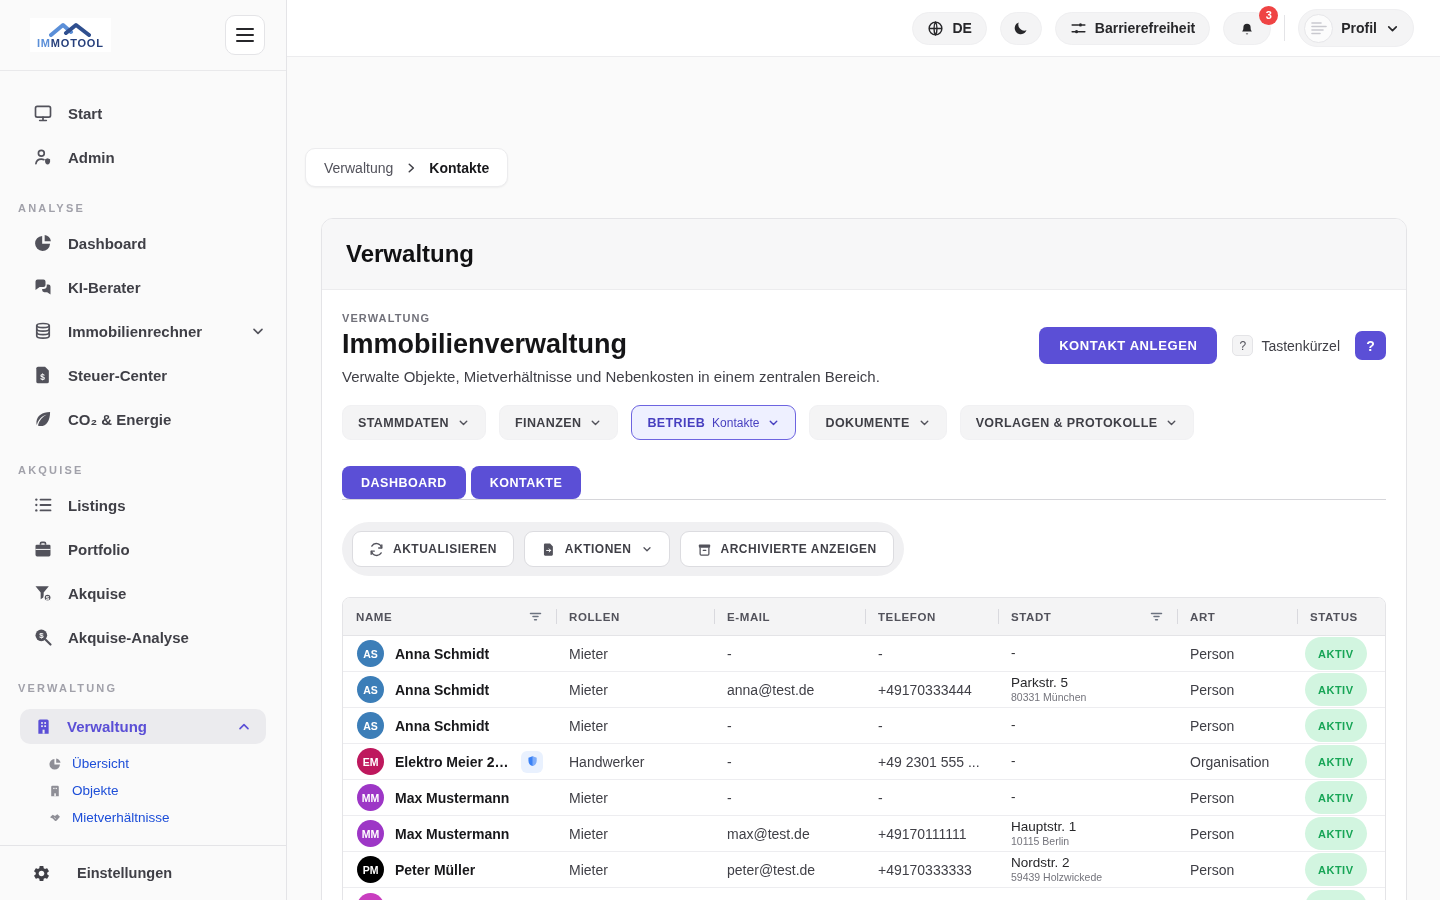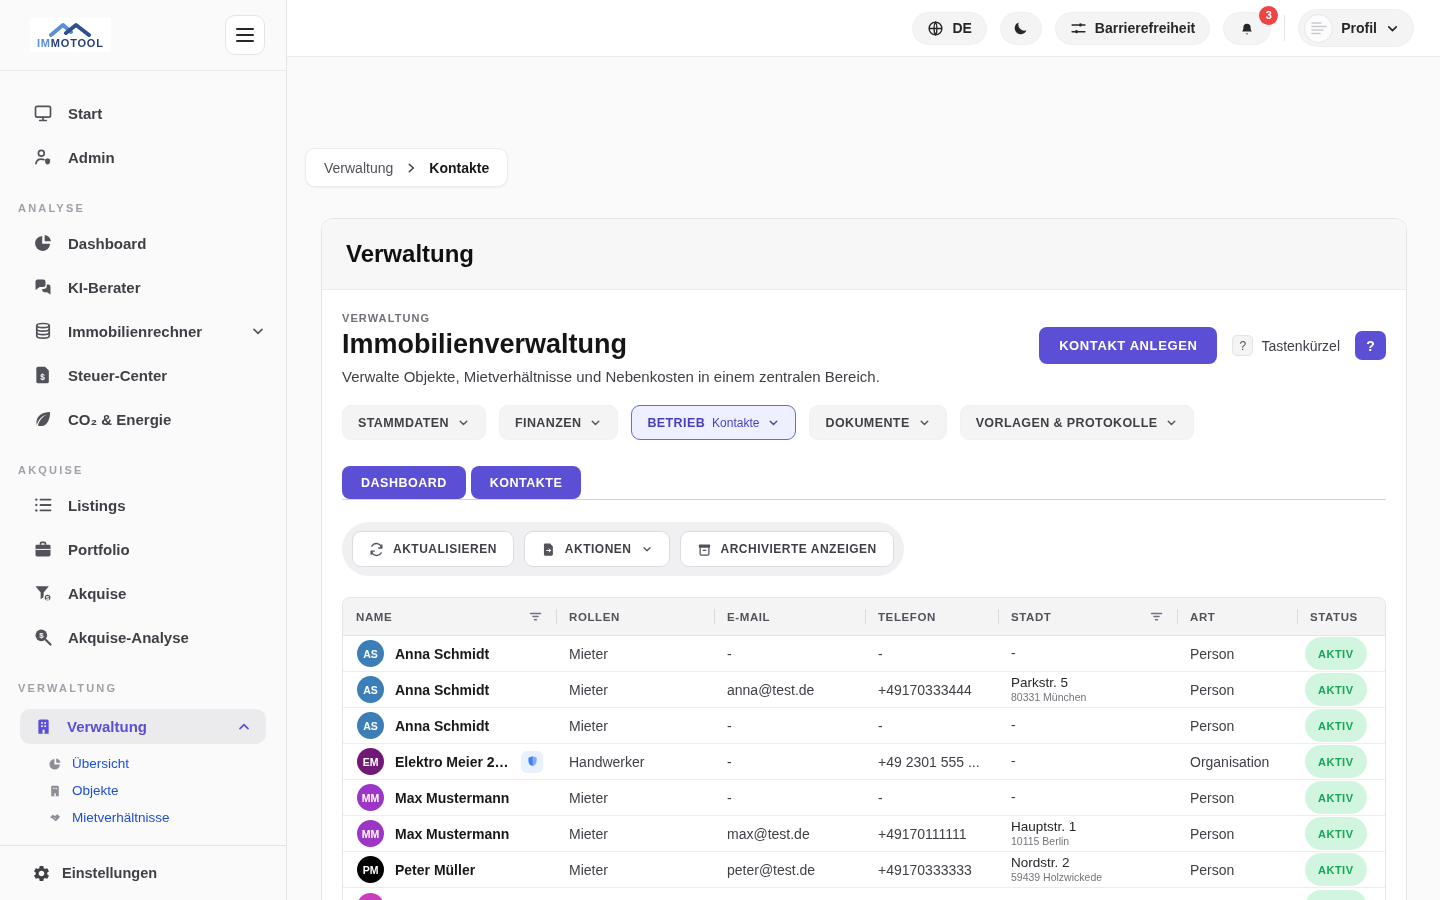--- a/index.html
+++ b/index.html
@@ -18,21 +18,21 @@
   .burger { width: 40px; height: 40px; background: #fff; border: 1px solid #e4e4e7; border-radius: 10px; display: flex; align-items: center; justify-content: center; cursor: pointer; }
   .sb-nav { flex: 1; display: flex; flex-direction: column; padding-top: 20px; overflow: hidden; }
   .sb-item { height: 44px; flex: none; display: flex; align-items: center; gap: 15px; padding: 0 20px 0 33px; font-size: 15px; font-weight: 600; color: #3f3f46; cursor: pointer; }
   .sb-item svg { color: #52525b; flex: none; }
   .sb-label { margin: 23px 0 7px; padding: 0 18px; font-size: 11px; font-weight: bold; letter-spacing: 2.2px; color: #a1a1aa; }
   .chev-right { margin-left: auto; color: #71717a; }
   .sb-active { margin: 8px 20px 6px; height: 35px; flex: none; background: #ebebee; border-radius: 10px; display: flex; align-items: center; gap: 14px; padding: 0 14px; font-size: 15px; font-weight: 600; color: var(--accent, #5b4fd6); cursor: pointer; }
   .sb-active svg { color: var(--accent, #5b4fd6); }
   .sb-sub { height: 27px; flex: none; display: flex; align-items: center; gap: 10px; padding-left: 48px; font-size: 13.5px; color: #1d4ed8; cursor: pointer; }
   .sb-sub svg { color: #8e8e96; flex: none; }
-  .sb-foot { margin-top: auto; border-top: 1px solid #e4e4e7; height: 55px; flex: none; display: flex; align-items: center; gap: 11px; padding: 0 20px 0 32px; font-size: 14.5px; font-weight: 600; color: #3f3f46; cursor: pointer; }
+  .sb-foot { margin-top: auto; border-top: 1px solid #e4e4e7; height: 55px; flex: none; display: flex; align-items: center; gap: 26px; padding: 0 20px 0 32px; font-size: 14.5px; font-weight: 600; color: #3f3f46; cursor: pointer; }
   .sb-foot svg { color: #3f3f46; }
 
   
   .main { flex: 1; display: flex; flex-direction: column; min-width: 0; background: #fafafa; }
   .topbar { height: 57px; flex: none; background: #fff; border-bottom: 1px solid #ececee; display: flex; align-items: center; justify-content: flex-end; gap: 13px; padding: 0 26px; }
   .pill { height: 33px; border-radius: 999px; background: #f4f4f5; border: 1px solid #efeff1; display: inline-flex; align-items: center; gap: 8px; padding: 0 14px; font-size: 14px; font-weight: 600; color: #27272a; cursor: pointer; }
   .pill svg { color: #27272a; }
   .pill.icon-only { width: 42px; justify-content: center; padding: 0; }
   .bell-wrap { position: relative; }
   .nbadge { position: absolute; top: -6px; right: -7px; min-width: 19px; height: 19px; border-radius: 999px; background: var(--badge-red, #ef4444); color: #fff; font-size: 11px; font-weight: bold; display: flex; align-items: center; justify-content: center; padding: 0 5px; }
@@ -499,21 +499,21 @@
                     </span>
                   </div>
                   <div class="td">Person</div>
                   <div class="td status">
                     <span class="status-badge">AKTIV</span>
                   </div>
                 </div>
 
                 <div class="trow tr">
                   <div class="td name">
-                    <span class="avatar" style="background: #701a75;">EM</span>
+                    <span class="avatar" style="background: #be185d;">EM</span>
                     <span style="overflow:hidden;text-overflow:ellipsis;">Elektro Meier 24h</span>
                     <span class="shieldchip">
                       <svg width="13" height="13" viewBox="0 0 24 24">
                         <path d="M12 2.5l7.5 2.7v5.3c0 4.8-3.2 9-7.5 10-4.3-1-7.5-5.2-7.5-10V5.2z" fill="currentColor"></path>
                         <path d="M12 2.5l7.5 2.7v5.3c0 4.8-3.2 9-7.5 10z" fill="#fff" opacity="0.35"></path>
                       </svg>
                     </span>
                   </div>
                   <div class="td">Handwerker</div>
                   <div class="td">-</div>

